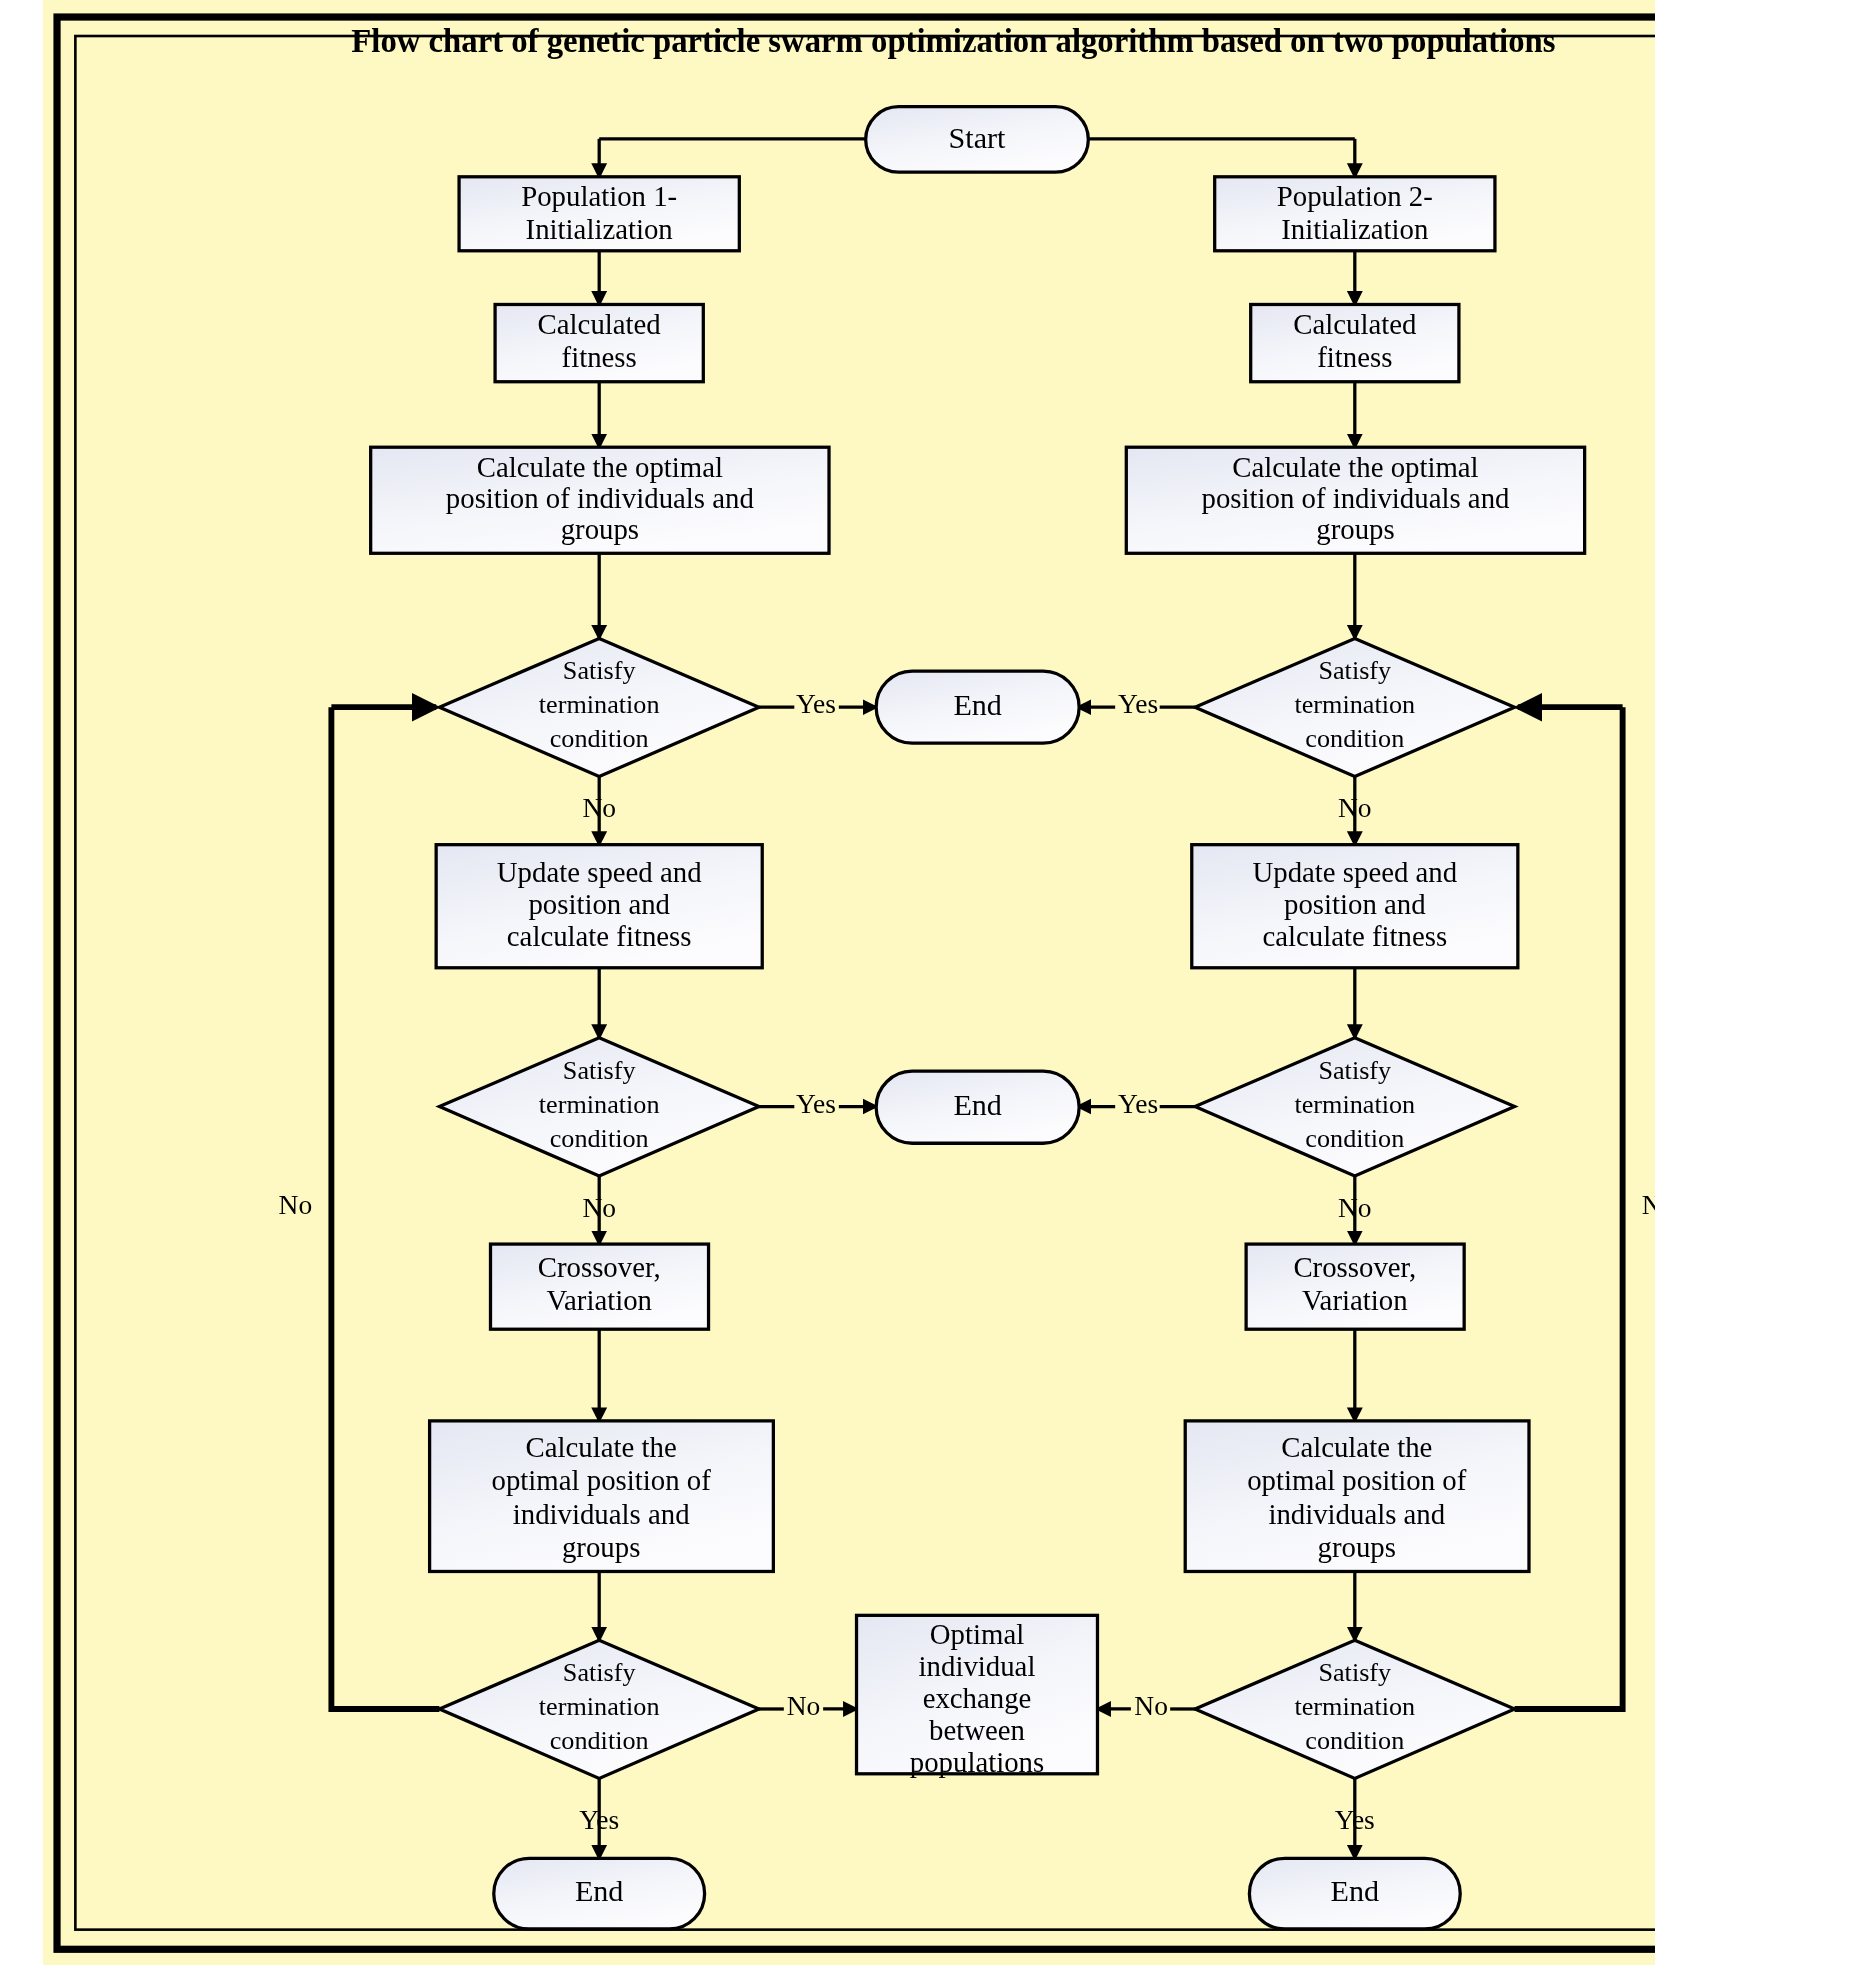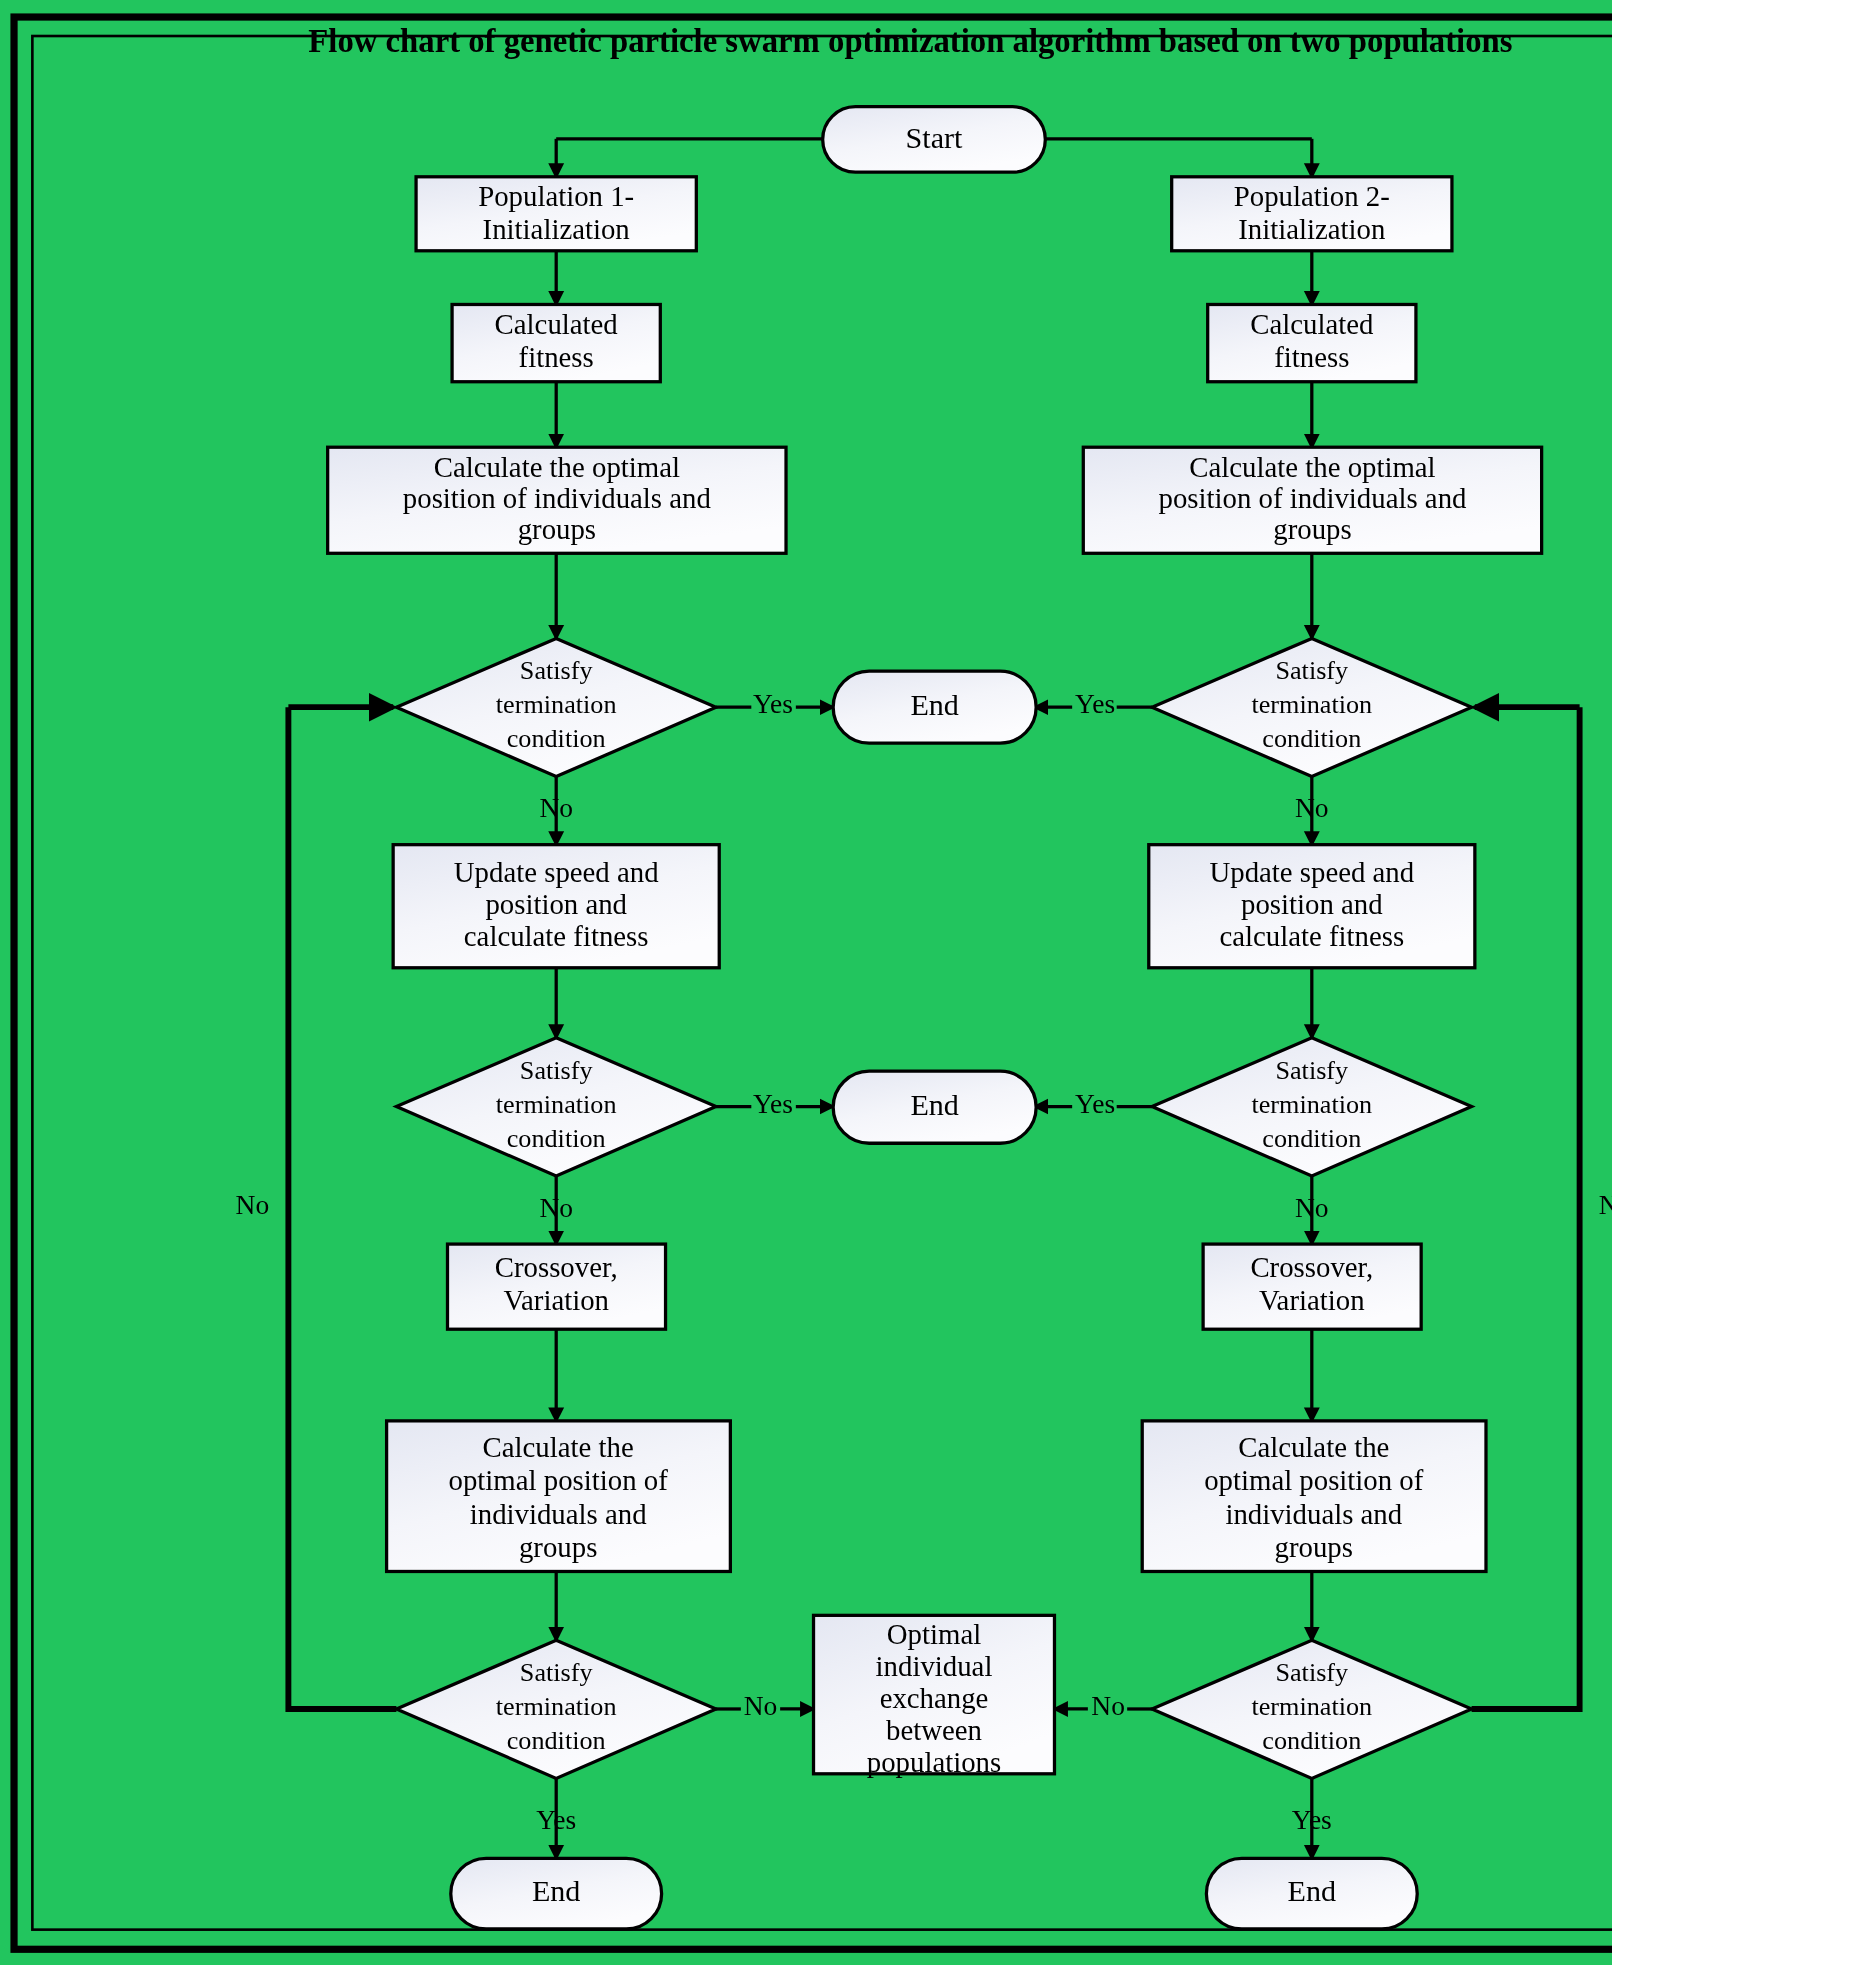--- a/index.html
+++ b/index.html
@@ -4,23 +4,24 @@
 <style>
   html, body {
     margin: 0;
     padding: 0;
     background: #ffffff;
   }
   #page {
     position: relative;
     width: 1612px;
     height: 1965px;
-    background: #22c55e;
+    background: #fef9c3;
     overflow: hidden;
     font-family: "Liberation Serif", "DejaVu Serif", serif;
+    margin-left: 43px;
   }
   svg.flow {
     position: absolute;
     left: 0;
     top: 0;
     width: 1868px;
     height: 1965px;
     display: block;
   }
   .nodeText {

